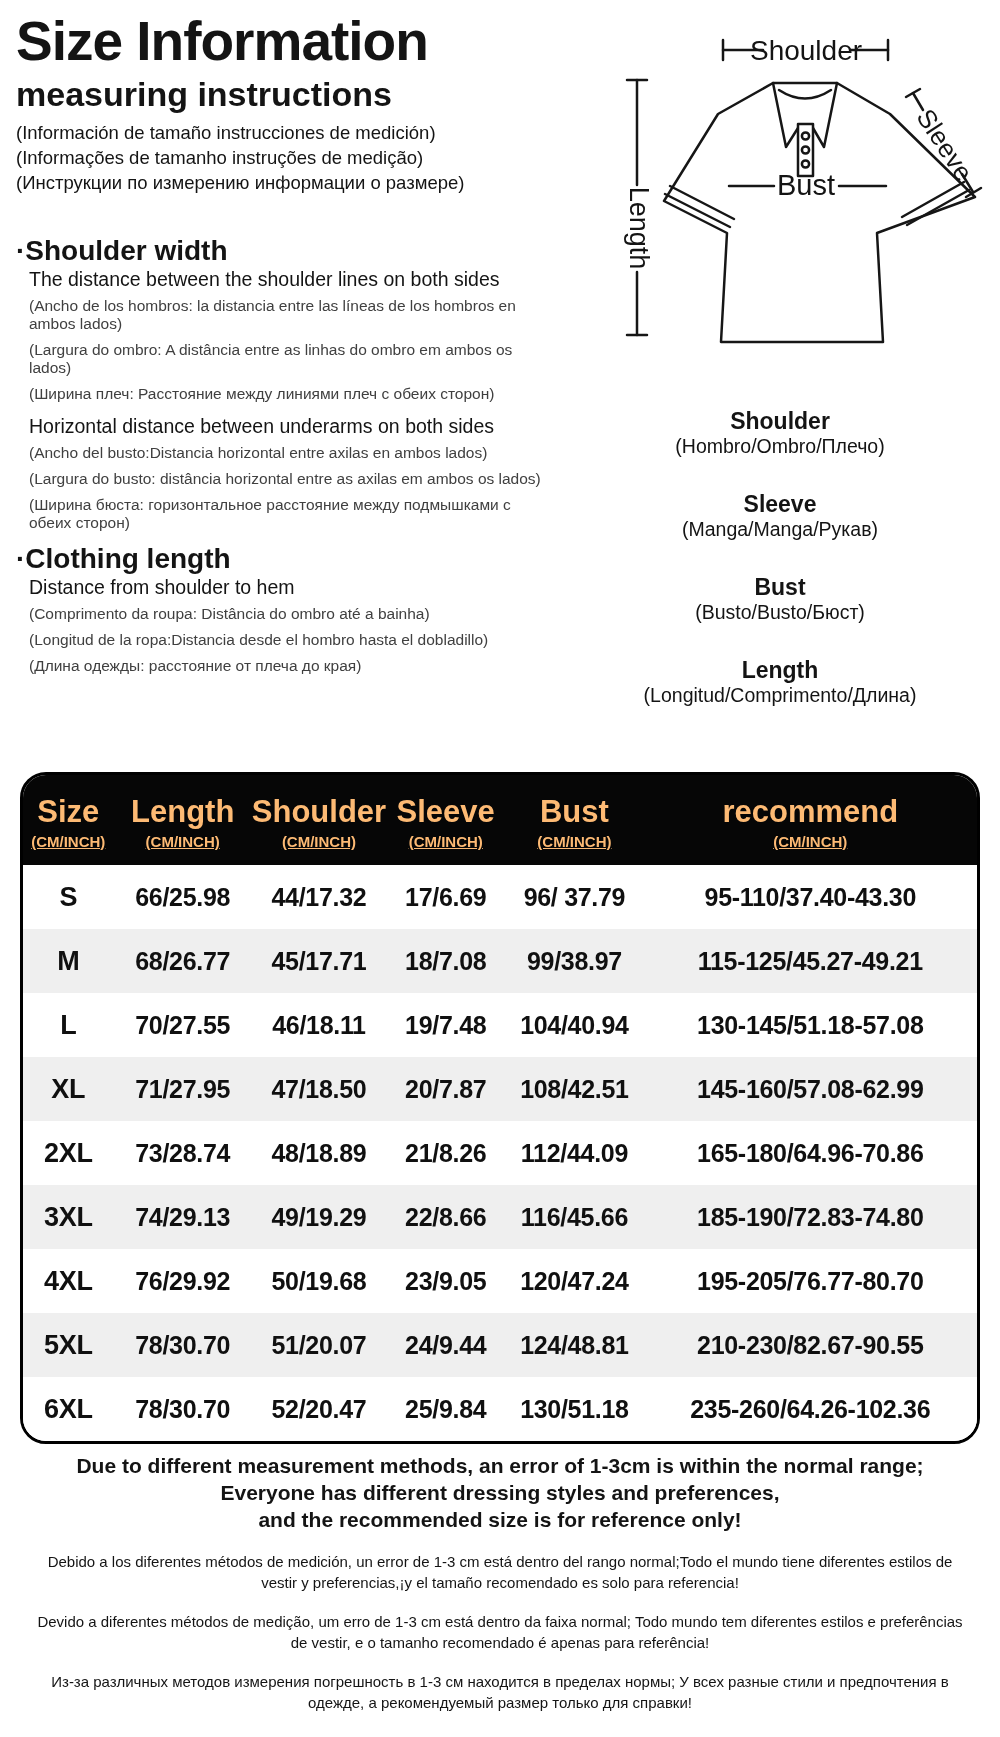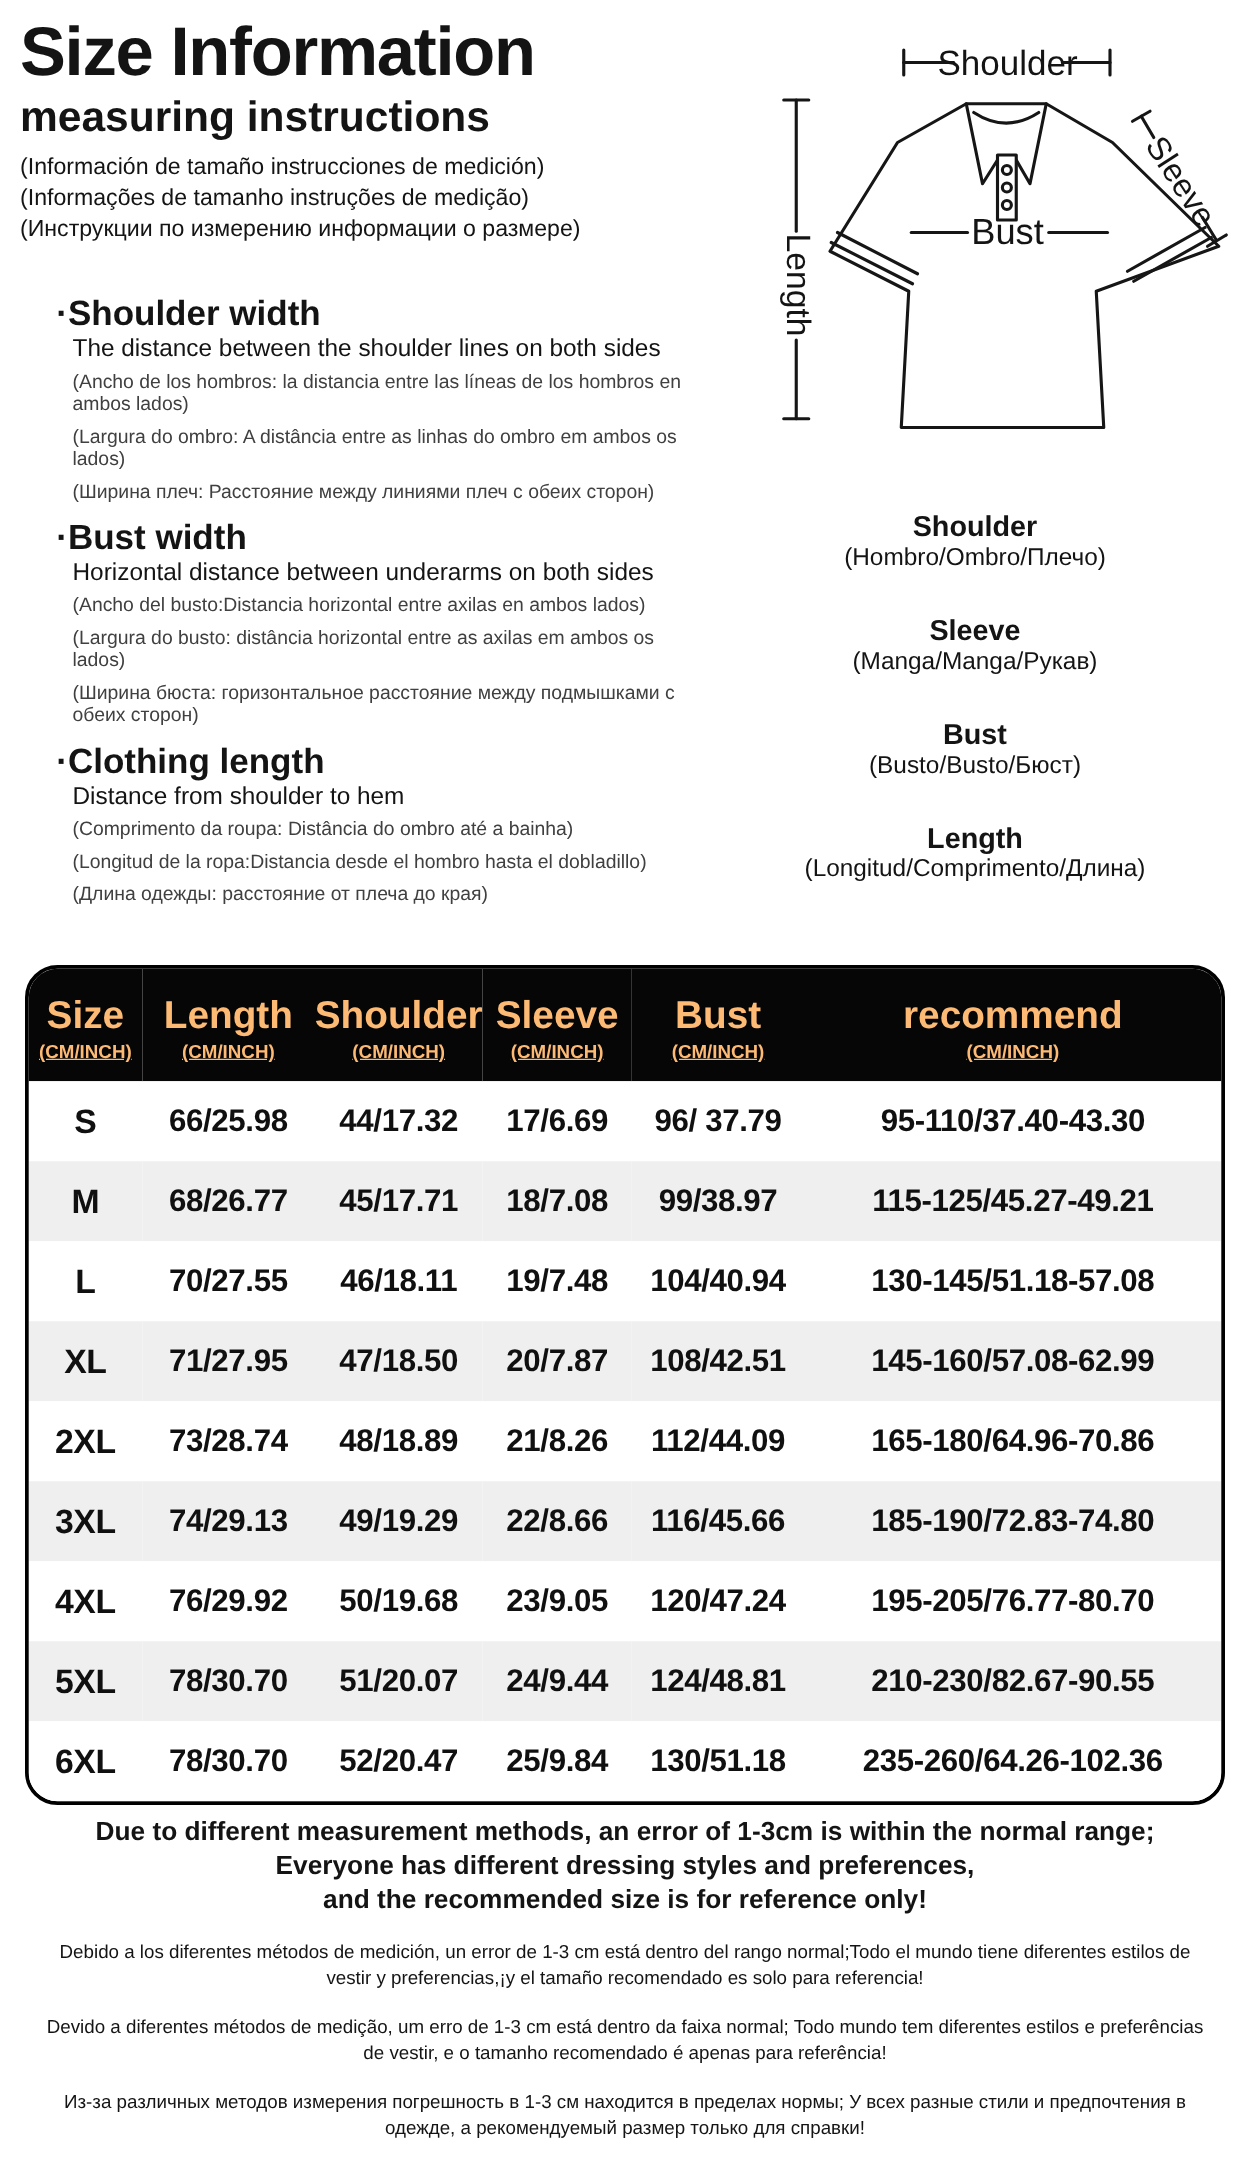--- a/index.html
+++ b/index.html
@@ -7,21 +7,21 @@
     position:relative;width:1000px;height:1737px;background:#ffffff;
     font-family:"Liberation Sans",sans-serif;color:#141414;overflow:hidden;
   }
   
   .intro{position:absolute;left:16px;top:10px;width:532px;}
   .title{font-size:55px;font-weight:900;letter-spacing:-1px;line-height:62px;margin:0;}
   .subtitle{font-size:34px;font-weight:800;line-height:38px;margin:3px 0 7px 0;}
   .intro-trans{font-size:18.5px;line-height:25px;font-weight:400;}
   
   .sections{position:absolute;left:16px;top:236px;width:538px;}
-  .section{margin-bottom:12px;margin-left:29px;}
+  .section{margin-bottom:12px;}
   .section-heading{font-size:28px;font-weight:800;line-height:30px;margin:0 0 2px 0;}
   .section-desc{font-size:19.5px;line-height:23px;margin:0 0 6px 13px;}
   .section-trans{font-size:15.5px;line-height:18px;margin:0 0 8px 13px;color:#404040;}
   
   .diagram{position:absolute;left:540px;top:0;width:460px;height:360px;}
   .diagram text{font-family:"Liberation Sans",sans-serif;fill:#141414;}
   
   .measure-labels{position:absolute;left:560px;top:408px;width:440px;
     display:flex;flex-direction:column;gap:33px;text-align:center;}
   .ml-name{font-size:23px;font-weight:800;line-height:26px;}
@@ -60,21 +60,20 @@
 
     <div class="section">
       <h3 class="section-heading">·Shoulder width</h3>
       <div class="section-desc">The distance between the shoulder lines on both sides</div>
       <div class="section-trans">(Ancho de los hombros: la distancia entre las líneas de los hombros en ambos lados)</div>
       <div class="section-trans">(Largura do ombro: A distância entre as linhas do ombro em ambos os lados)</div>
       <div class="section-trans">(Ширина плеч: Расстояние между линиями плеч с обеих сторон)</div>
     </div>
 
     <div class="section">
-      <h3 class="section-heading">·Bust width</h3>
       <div class="section-desc">Horizontal distance between underarms on both sides</div>
       <div class="section-trans">(Ancho del busto:Distancia horizontal entre axilas en ambos lados)</div>
       <div class="section-trans">(Largura do busto: distância horizontal entre as axilas em ambos os lados)</div>
       <div class="section-trans">(Ширина бюста: горизонтальное расстояние между подмышками с обеих сторон)</div>
     </div>
 
     <div class="section">
       <h3 class="section-heading">·Clothing length</h3>
       <div class="section-desc">Distance from shoulder to hem</div>
       <div class="section-trans">(Comprimento da roupa: Distância do ombro até a bainha)</div>

